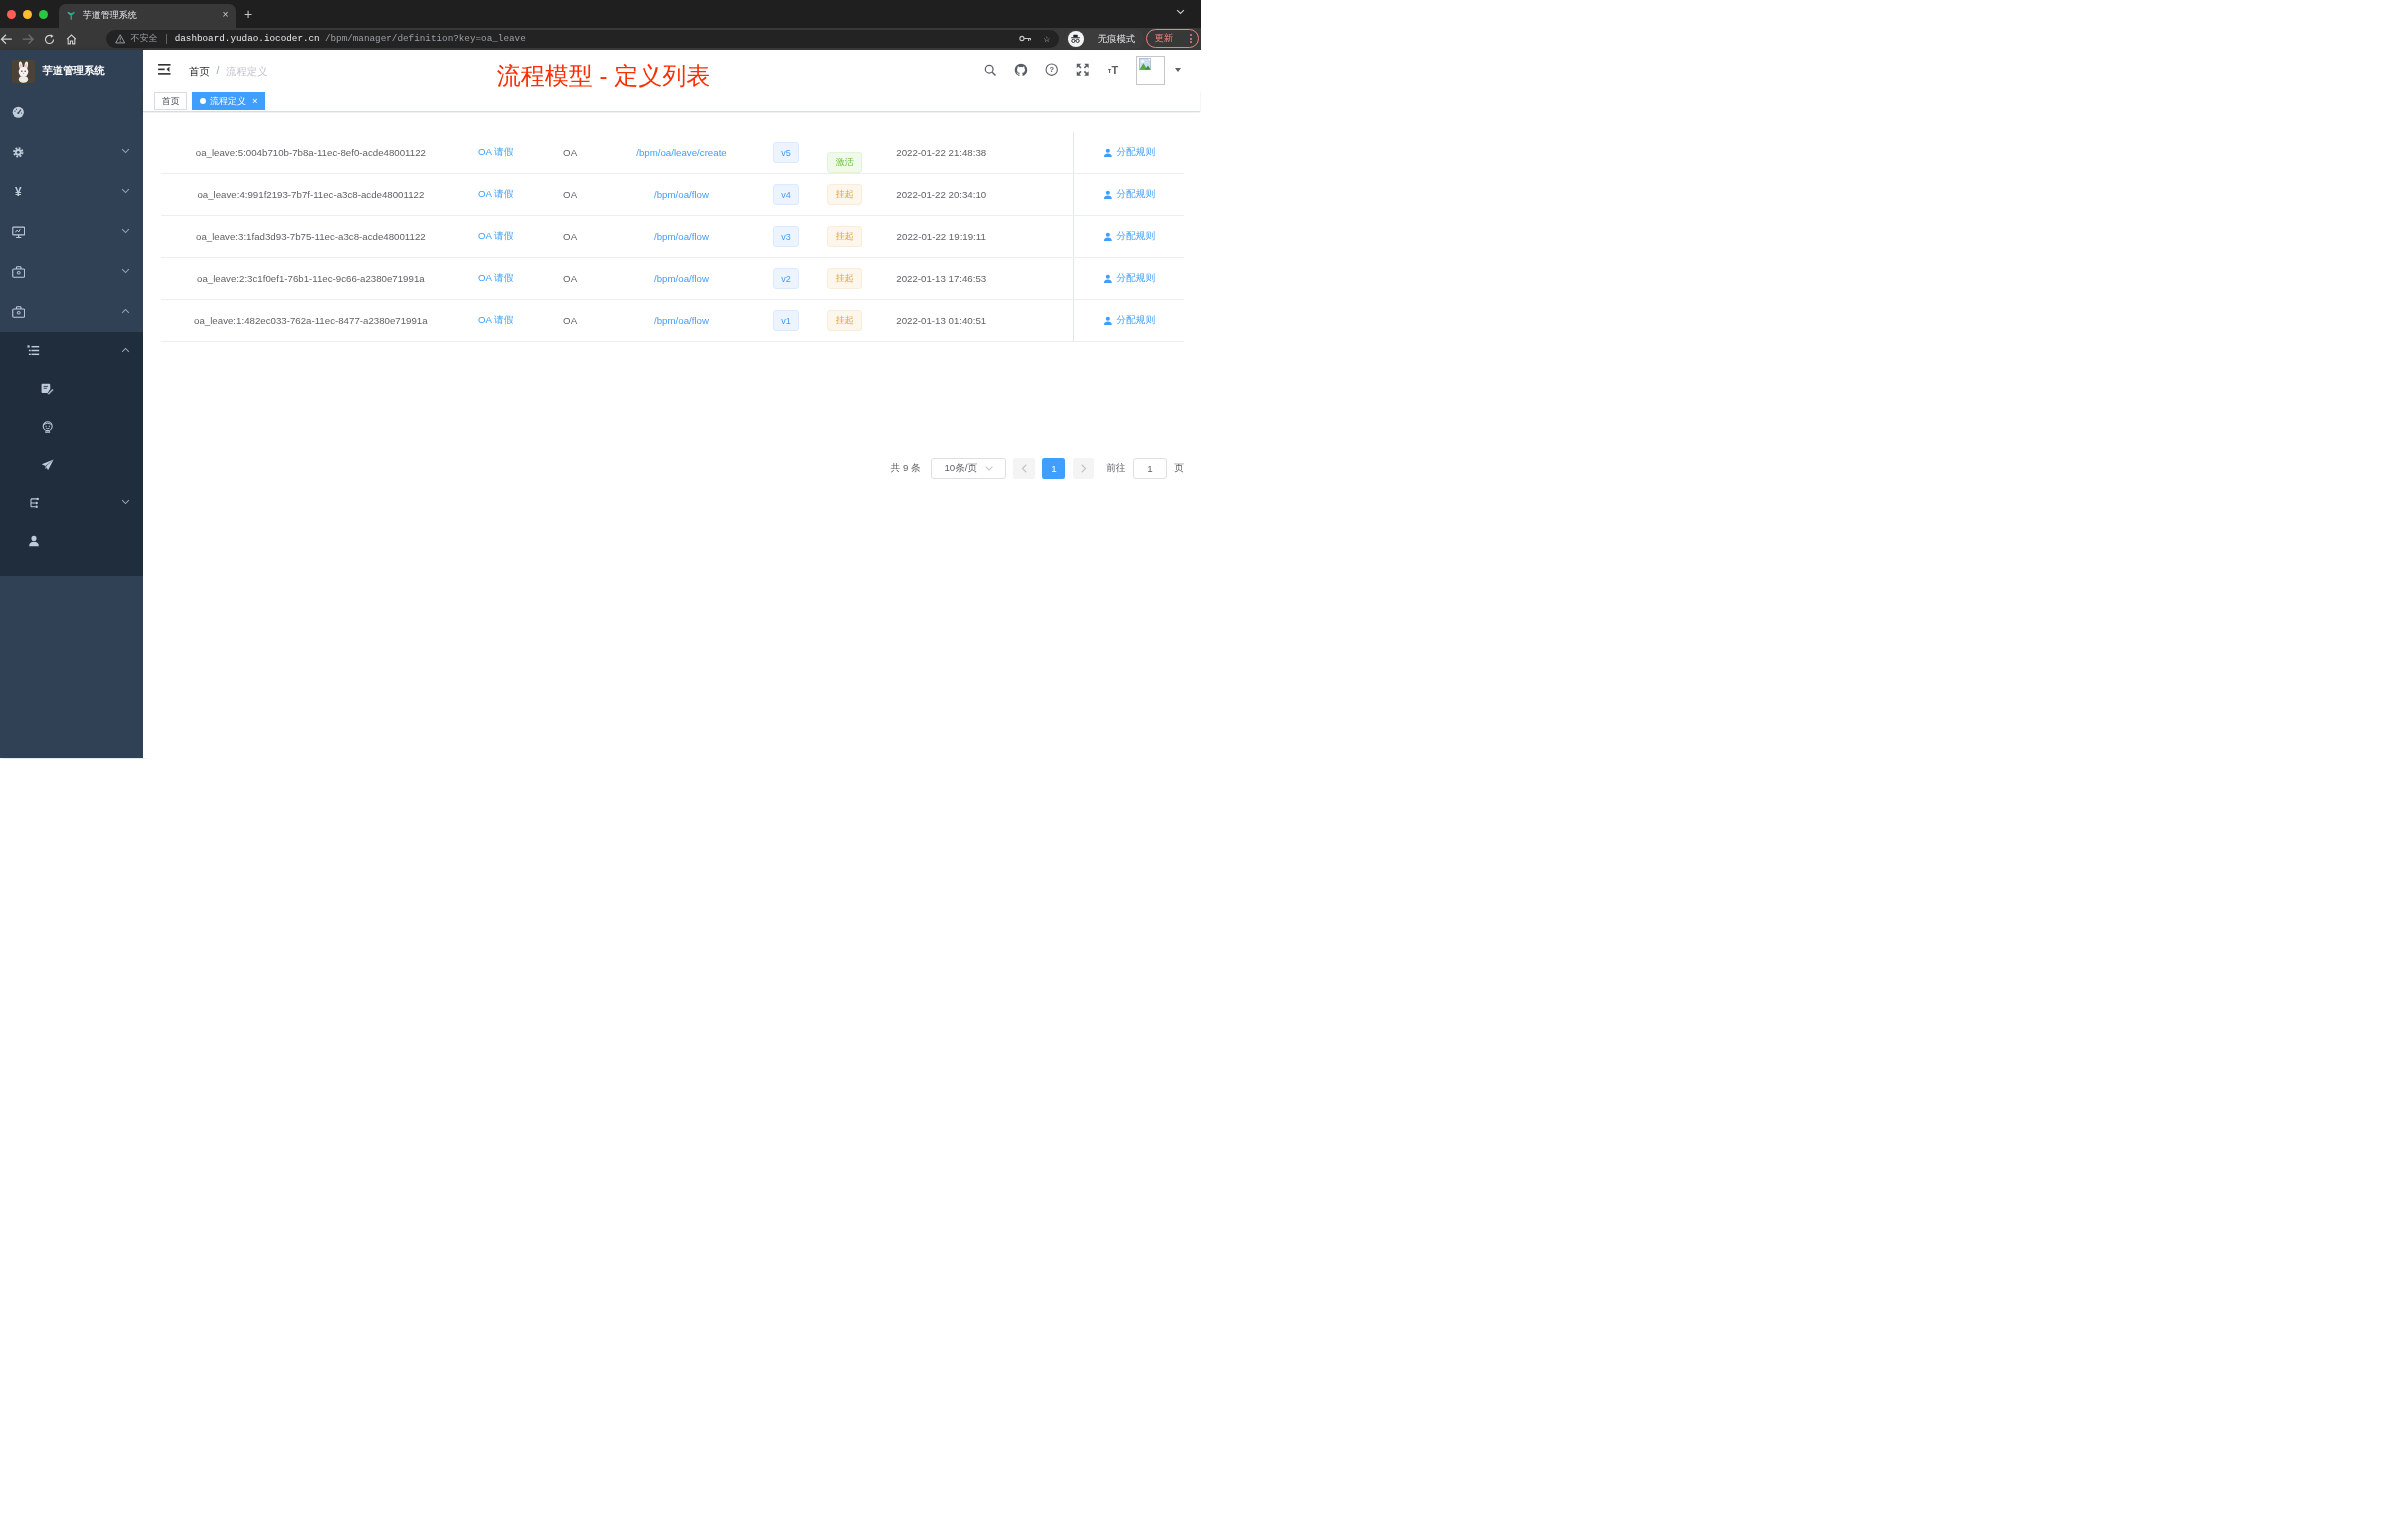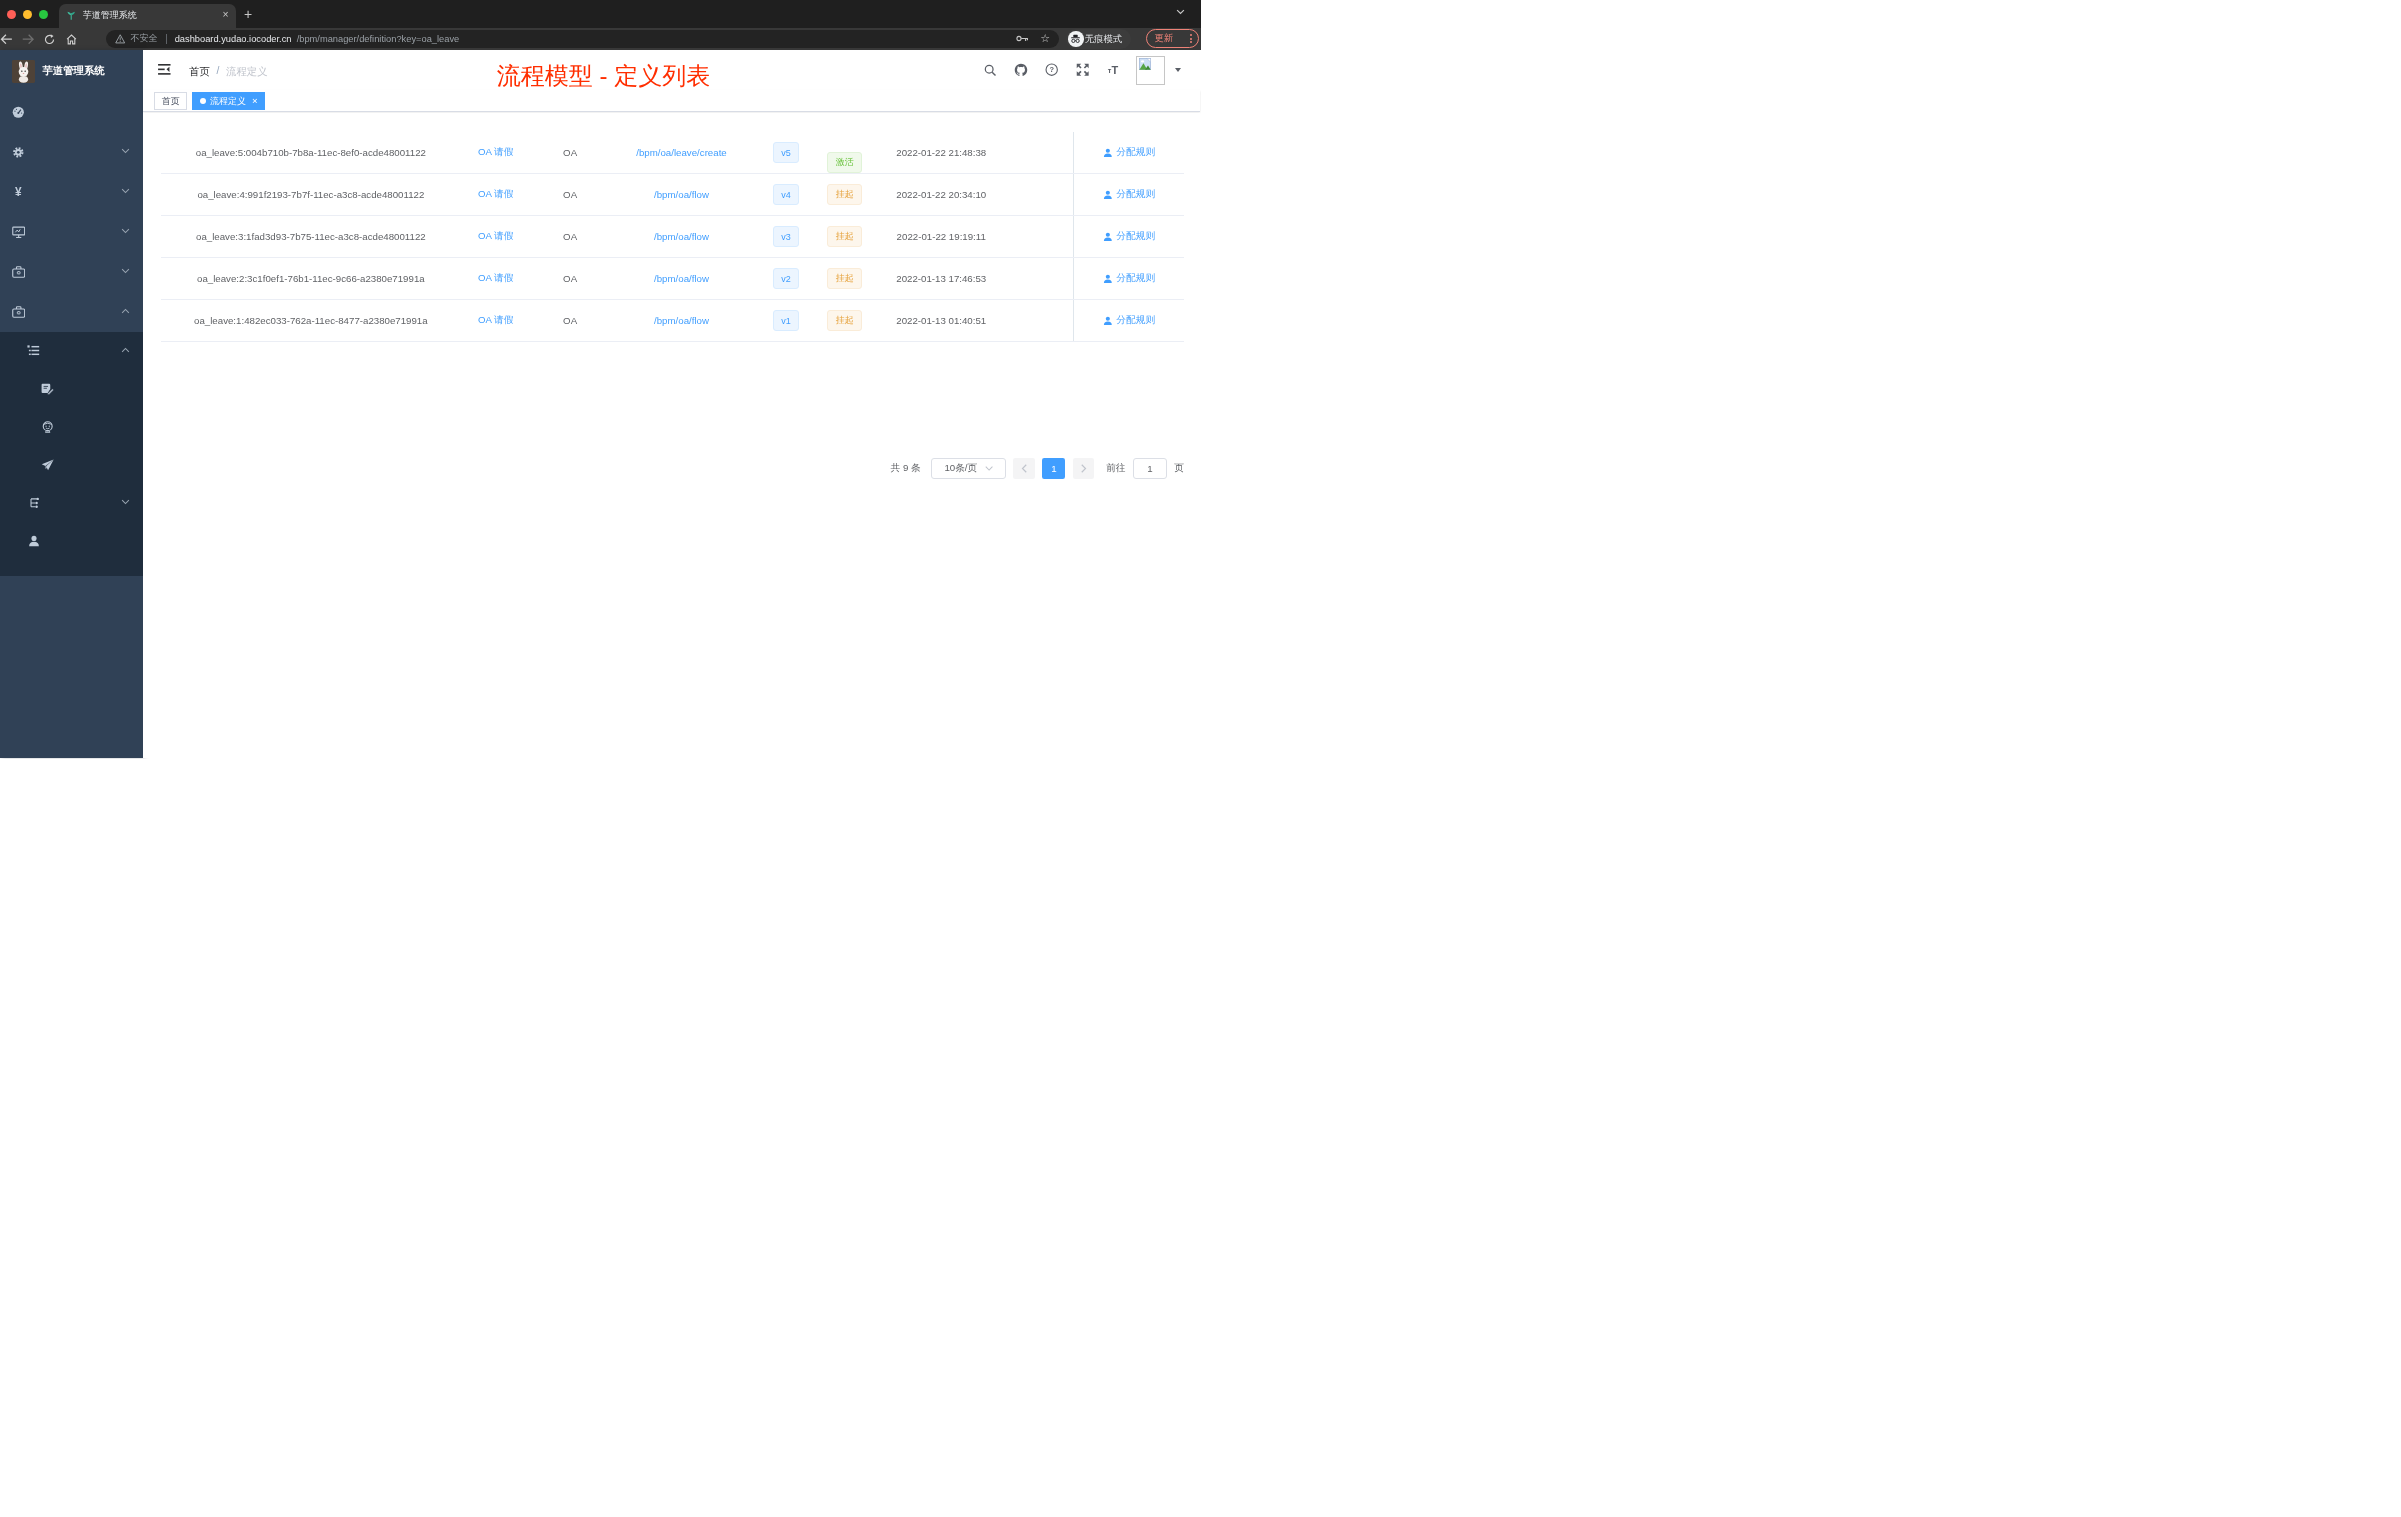--- a/index.html
+++ b/index.html
@@ -16,29 +16,29 @@
          border-radius:6.7px 6.7px 0 0; display:flex; align-items:center; padding:0 7.4px; gap:6px; }
   .tab-title { color:#e8eaed; font-size:9px; flex:1; white-space:nowrap; overflow:hidden; }
   .tab-close { color:#c7c7c7; font-size:10.4px; line-height:1; cursor:default; }
   .newtab { position:absolute; left:244px; top:6px; color:#c7c7c7; font-size:14px; font-weight:300; }
   .tabsearch-caret { position:absolute; right:16.3px; top:9px; }
 
   .toolbar { position:absolute; left:0; top:27.5px; width:100%; height:23px; background:#383838;
              display:flex; align-items:center; }
   .navbtn { width:22px; text-align:center; flex:0 0 auto; }
   .urlbar { position:absolute; left:106px; top:2.2px; width:953px; height:18.6px; background:#232323;
-            border-radius:9.7px; display:flex; align-items:center; padding:0 9px; gap:5.2px; }
+            border-radius:9.7px; display:flex; align-items:center; padding:0 9px; gap:5.2px;font-family:Liberation Mono, monospace; }
   .sec-label { color:#9aa0a6; font-size:9px; }
   .url-sep { width:0.7px; height:10.4px; background:#5f6368; margin:0 3px; }
   .url-domain { color:#e8eaed; font-size:9.3px; }
   .url-path { color:#9aa0a6; font-size:9.3px; }
   .url-right { margin-left:auto; display:flex; align-items:center; gap:12px; }
   .star { color:#c7c7c7; font-size:11px; }
   .incog-chip { position:absolute; left:1066px; top:1.5px; height:20px; background:#3c3c3c; border-radius:10.4px;
-                display:flex; align-items:center; gap:1px; padding:0 9px 0 2.2px; }
+                display:flex; align-items:center; gap:14px; padding:0 9px 0 2.2px; }
   .incog-circle { width:15.6px; height:15.6px; border-radius:50%; background:#f1f3f4; display:flex; align-items:center; justify-content:center; }
   .incog-label { color:#e8eaed; font-size:9.3px; }
   .update-pill { position:absolute; left:1146px; top:1.5px; width:53px; height:19.3px; border:1.1px solid #ee8277;
                  border-radius:9.7px; display:flex; align-items:center; justify-content:space-between; padding:0 6px 0 7.4px; }
   .update-label { color:#ee8277; font-size:9.3px; }
   .vdots { display:flex; flex-direction:column; gap:1.5px; }
   .vdots i { width:2.2px; height:2.2px; border-radius:50%; background:#ee8277; }
 
   
   .app { position:absolute; left:0; top:50px; width:1201px; height:708px; background:#fff; }

